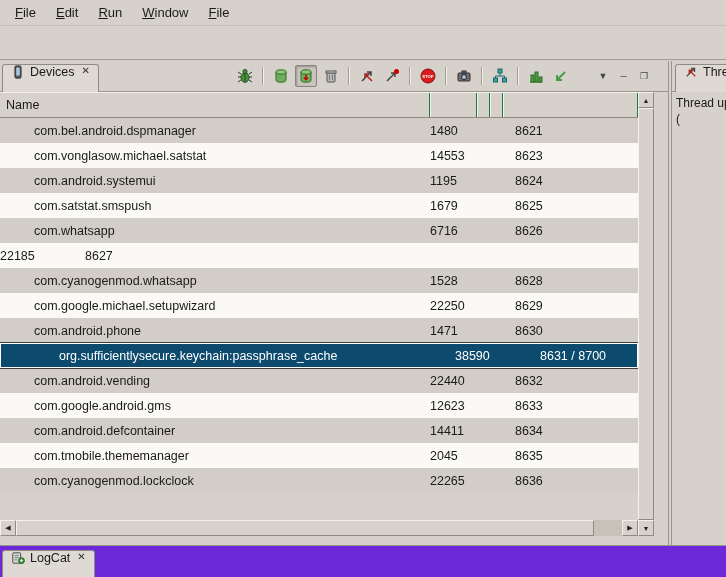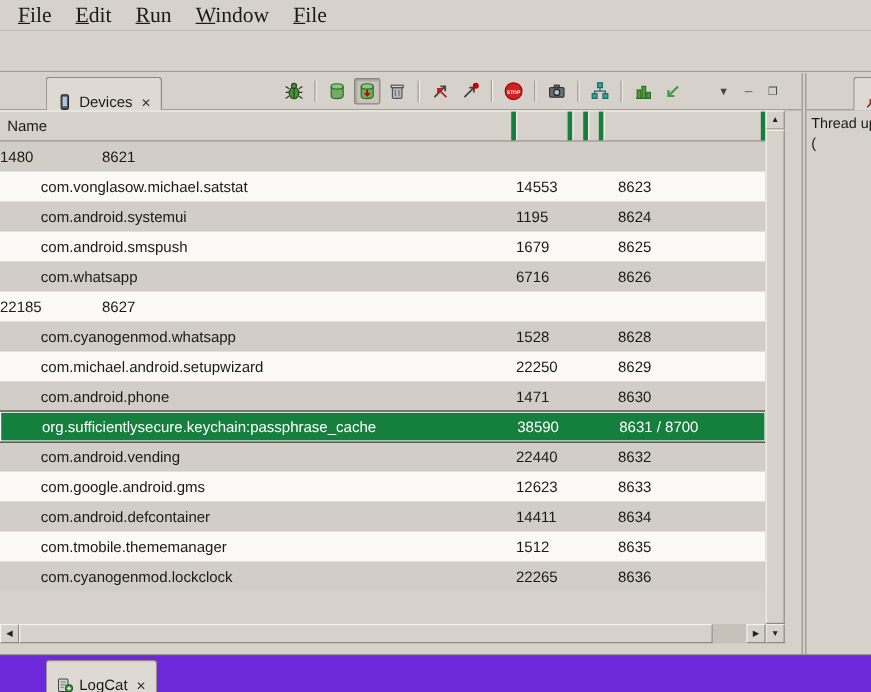--- a/index.html
+++ b/index.html
@@ -8,38 +8,38 @@
     width:726px; height:577px; overflow:hidden;
     background:#d6d2cb; color:#1a1a1a;
     font-family:"Liberation Sans", sans-serif; font-size:12.5px;
     position:relative;
   }
   .screen { position:relative; width:726px; height:577px; }
 
   
   .menubar { height:26px; display:flex; align-items:center; padding-left:6px; gap:2px;
              border-bottom:1px solid #c3bfb7; }
-  .menu-item { display:inline-block; padding:3px 9px; font-size:18px; cursor:default;font-family:Liberation Serif, serif; }
+  .menu-item { display:inline-block; padding:3px 9px; font-size:13px; cursor:default; }
   .menu-item::first-letter { text-decoration:underline; }
 
   .toolbar-blank { height:34px; border-bottom:1px solid #a19d95; background:#d6d2cb; }
 
   
   .main { position:absolute; top:61px; left:0; width:726px; height:484px; }
   .devices-pane { position:absolute; left:0; top:0; width:669px; height:484px;
                   border-right:1px solid #98948c; background:#d6d2cb; }
   .threads-pane { position:absolute; left:671px; top:0; width:55px; height:484px;
                   border-left:1px solid #98948c; overflow:hidden; background:#d6d2cb; }
 
   
   .view-tabbar { position:relative; height:31px; border-bottom:1px solid #9a968e; }
   .view-tab { position:absolute; left:2px; top:3px; height:28px;
-              display:flex; align-items:flex-end; gap:5px; padding:0 8px;
+              display:flex; align-items:flex-start; gap:5px; padding:0 8px;
               background:#dedad3; border:1px solid #8f8b83; border-bottom:none;
-              border-radius:3px 3px 0 0; white-space:nowrap;margin-left:36px; }
+              border-radius:3px 3px 0 0; white-space:nowrap; }
   .tab-close { font-size:10px; color:#333; padding-left:2px; cursor:default; }
   .tab-icon { width:14px; height:14px; flex:0 0 auto; }
 
   .view-toolbar { position:absolute; right:96px; top:4px; display:flex; align-items:center; }
   .tb-group { display:flex; align-items:center; gap:3px; }
   .tb-sep { width:2px; height:18px; margin:0 6px;
             border-left:1px solid #a39f97; border-right:1px solid #f2efe9; }
   .icon-btn { width:22px; height:22px; display:flex; align-items:center; justify-content:center;
               border:1px solid transparent; border-radius:2px; }
   .icon-btn svg { width:16px; height:16px; }
@@ -48,34 +48,34 @@
 
   .view-controls { position:absolute; right:20px; top:8px; display:flex; gap:13px;
                    align-items:center; color:#444; }
   .ctl { font-size:9px; line-height:14px; cursor:default; }
 
   
   .table-header { position:absolute; top:31px; left:0; width:638px; height:26px;
                   display:flex; background:#d6d2cb;
                   border-top:1px solid #f4f1ea; border-bottom:1px solid #8f8b83; }
   .hc { display:flex; align-items:center; padding-left:6px;
-        border-right:4px solid #15803d;text-align:center; }
+        border-right:1px solid #15803d;text-align:center; }
   .hc + .hc { border-left:1px solid #f4f1ea; }
   .hc-name { width:430px; }
   .hc-pid  { width:47px; }
   .hc-s    { width:13px; padding-left:0; }
   .hc-port { flex:1; }
 
   
   .table-body { position:absolute; top:57px; left:0; width:638px; height:400px; overflow:hidden; }
   .row { display:flex; height:25px; align-items:center; }
   .row.shade { background:#d2cec7; }
   .row.light { background:#faf9f6; }
-  .row.selected { background:#15803d; color:#fff; border:1px solid #ffffff;
-                  outline:1px solid #3f3f3a; }
+  .row.selected { background:#0c4a6e; color:#fff; border:1px solid #ffffff;
+                  outline:1px solid #3f3f3a;padding-left:24px; }
   .cell { white-space:nowrap; overflow:hidden; }
   .c-name { width:430px; padding-left:34px; }
   .c-pid  { width:47px; text-align:left; padding-right:7px; }
   .c-s1, .c-s2 { width:13px; }
   .c-port { flex:1; padding-left:12px; }
 
   
   .bevel { background:#d6d2cb;
            border-top:1px solid #f4f1ea; border-left:1px solid #f4f1ea;
            border-right:1px solid #8f8b83; border-bottom:1px solid #8f8b83; }
@@ -235,41 +235,42 @@
       <div class="table-header">
         <div class="hc hc-name">Name</div>
         <div class="hc hc-pid"></div>
         <div class="hc hc-s"></div>
         <div class="hc hc-s"></div>
         <div class="hc hc-port"></div>
       </div>
 
       <div class="table-body">
           <div class="row shade">
+            <div class="cell c-name">com.bel.android.dspmanager</div>
             <div class="cell c-pid">1480</div>
             <div class="cell c-s1"></div>
             <div class="cell c-s2"></div>
             <div class="cell c-port">8621</div>
           </div>
           <div class="row light">
             <div class="cell c-name">com.vonglasow.michael.satstat</div>
             <div class="cell c-pid">14553</div>
             <div class="cell c-s1"></div>
             <div class="cell c-s2"></div>
             <div class="cell c-port">8623</div>
           </div>
           <div class="row shade">
             <div class="cell c-name">com.android.systemui</div>
             <div class="cell c-pid">1195</div>
             <div class="cell c-s1"></div>
             <div class="cell c-s2"></div>
             <div class="cell c-port">8624</div>
           </div>
           <div class="row light">
-            <div class="cell c-name">com.android.smspush</div>
+            <div class="cell c-name">com.satstat.smspush</div>
             <div class="cell c-pid">1679</div>
             <div class="cell c-s1"></div>
             <div class="cell c-s2"></div>
             <div class="cell c-port">8625</div>
           </div>
           <div class="row shade">
             <div class="cell c-name">com.whatsapp</div>
             <div class="cell c-pid">6716</div>
             <div class="cell c-s1"></div>
             <div class="cell c-s2"></div>
@@ -282,21 +283,21 @@
             <div class="cell c-port">8627</div>
           </div>
           <div class="row shade">
             <div class="cell c-name">com.cyanogenmod.whatsapp</div>
             <div class="cell c-pid">1528</div>
             <div class="cell c-s1"></div>
             <div class="cell c-s2"></div>
             <div class="cell c-port">8628</div>
           </div>
           <div class="row light">
-            <div class="cell c-name">com.michael.android.setupwizard</div>
+            <div class="cell c-name">com.google.michael.setupwizard</div>
             <div class="cell c-pid">22250</div>
             <div class="cell c-s1"></div>
             <div class="cell c-s2"></div>
             <div class="cell c-port">8629</div>
           </div>
           <div class="row shade">
             <div class="cell c-name">com.android.phone</div>
             <div class="cell c-pid">1471</div>
             <div class="cell c-s1"></div>
             <div class="cell c-s2"></div>
@@ -325,21 +326,21 @@
           </div>
           <div class="row shade">
             <div class="cell c-name">com.android.defcontainer</div>
             <div class="cell c-pid">14411</div>
             <div class="cell c-s1"></div>
             <div class="cell c-s2"></div>
             <div class="cell c-port">8634</div>
           </div>
           <div class="row light">
             <div class="cell c-name">com.tmobile.thememanager</div>
-            <div class="cell c-pid">1512</div>
+            <div class="cell c-pid">2045</div>
             <div class="cell c-s1"></div>
             <div class="cell c-s2"></div>
             <div class="cell c-port">8635</div>
           </div>
           <div class="row shade">
             <div class="cell c-name">com.cyanogenmod.lockclock</div>
             <div class="cell c-pid">22265</div>
             <div class="cell c-s1"></div>
             <div class="cell c-s2"></div>
             <div class="cell c-port">8636</div>

